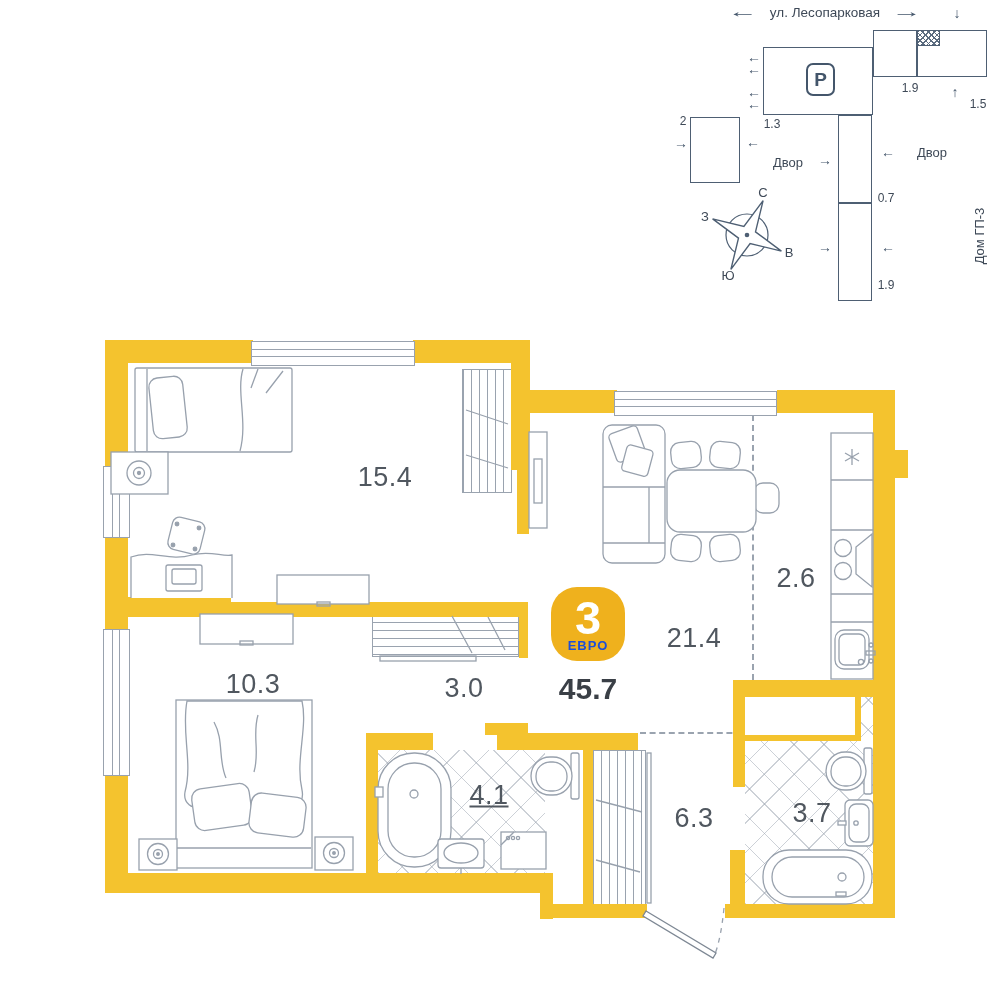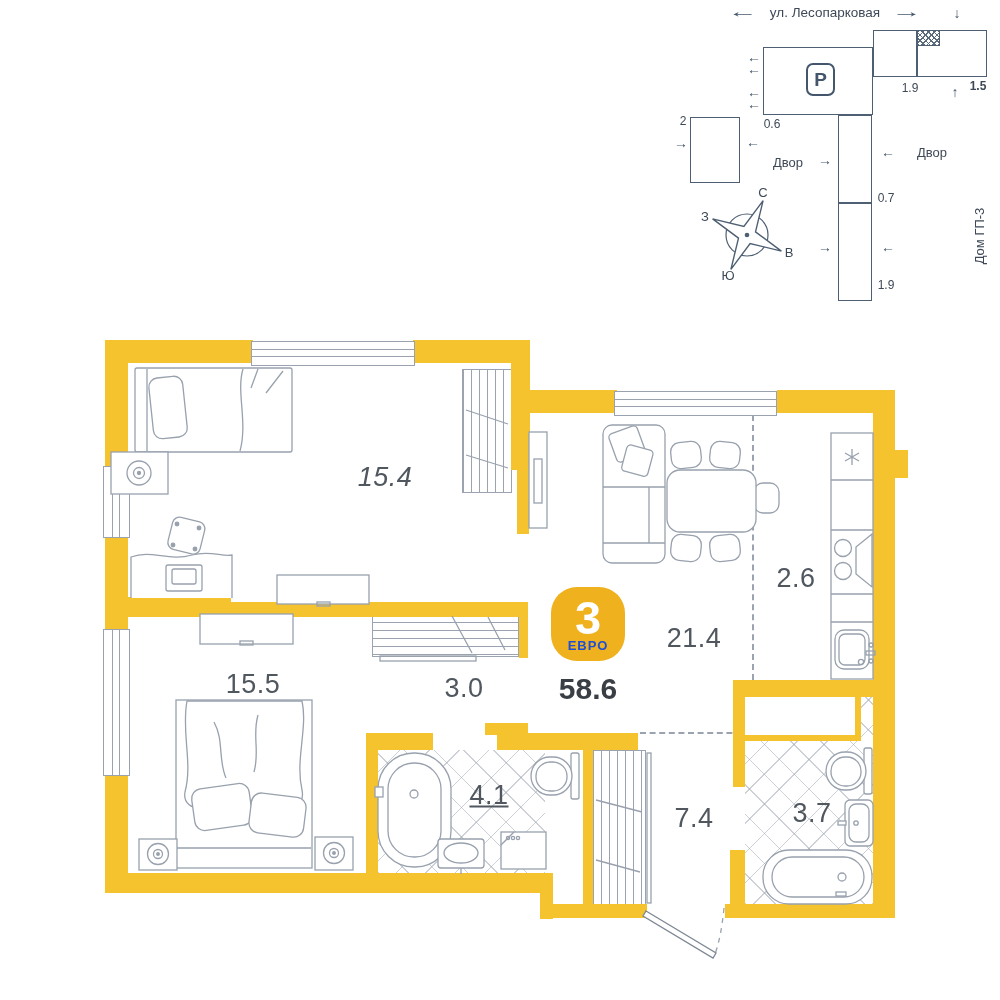--- a/index.html
+++ b/index.html
@@ -64,23 +64,23 @@
 
     <div class="m-bld" style="left:763px;top:47px;width:110px;height:68px;"></div>
     <div class="p-badge">P</div>
     <div class="m-bld" style="left:873px;top:30px;width:114px;height:47px;"></div>
     <div class="m-divv" style="left:916px;top:30px;height:47px;"></div>
     <div class="m-hatch" style="left:917px;top:30px;width:23px;height:16px;"></div>
     <div class="m-bld" style="left:690px;top:117px;width:50px;height:66px;"></div>
     <div class="m-bld" style="left:838px;top:115px;width:34px;height:186px;"></div>
     <div class="m-divh" style="left:838px;top:202px;width:34px;"></div>
 
-    <div class="m-num" style="left:772px;top:124px;">0.6</div>
+    <div class="m-num" style="left:772px;top:124px;">1.3</div>
     <div class="m-num" style="left:910px;top:88px;">1.9</div>
-    <div class="m-num" style="left:978px;top:86px;font-weight:bold;">1.5</div>
+    <div class="m-num" style="left:978px;top:104px;">1.5</div>
     <div class="m-num" style="left:683px;top:121px;">2</div>
     <div class="m-num" style="left:886px;top:198px;">0.7</div>
     <div class="m-num" style="left:886px;top:285px;">1.9</div>
 
     <div class="m-txt" style="left:788px;top:162px;">Двор</div>
     <div class="m-txt" style="left:932px;top:152px;">Двор</div>
     <div class="house-lbl">Дом ГП-3</div>
 
     <span class="mar" style="left:754px;top:57px;">←</span>
     <span class="mar" style="left:754px;top:69px;">←</span>
@@ -301,28 +301,28 @@
         <circle cx="842" cy="877" r="4"></circle>
         <rect x="836" y="892" width="10" height="4"></rect>
       </g>
 
       <g>
         <path d="M646,911 L716,953 L713,958 L643,916 Z" fill="#fff" stroke="#7E8894"></path>
         <path d="M724,908 Q721,938 715,954" stroke-dasharray="5 5"></path>
       </g>
     </svg>
 
-    <div class="area-lbl" style="left:385px;top:477px;font-style:italic;">15.4</div>
+    <div class="area-lbl" style="left:385px;top:477px;">15.4</div>
     <div class="area-lbl" style="left:694px;top:638px;">21.4</div>
     <div class="area-lbl" style="left:796px;top:578px;">2.6</div>
-    <div class="area-lbl" style="left:253px;top:684px;">15.5</div>
+    <div class="area-lbl" style="left:253px;top:684px;">10.3</div>
     <div class="area-lbl" style="left:464px;top:688px;">3.0</div>
     <div class="area-lbl" style="left:489px;top:795px;text-decoration:underline;">4.1</div>
-    <div class="area-lbl" style="left:694px;top:818px;">7.4</div>
+    <div class="area-lbl" style="left:694px;top:818px;">6.3</div>
     <div class="area-lbl" style="left:812px;top:813px;">3.7</div>
 
     <div class="badge">
       <div class="badge-num">3</div>
       <div class="badge-type">ЕВРО</div>
     </div>
-    <div class="total">58.6</div>
+    <div class="total">45.7</div>
   </div>
 </div>
 
 </body></html>

